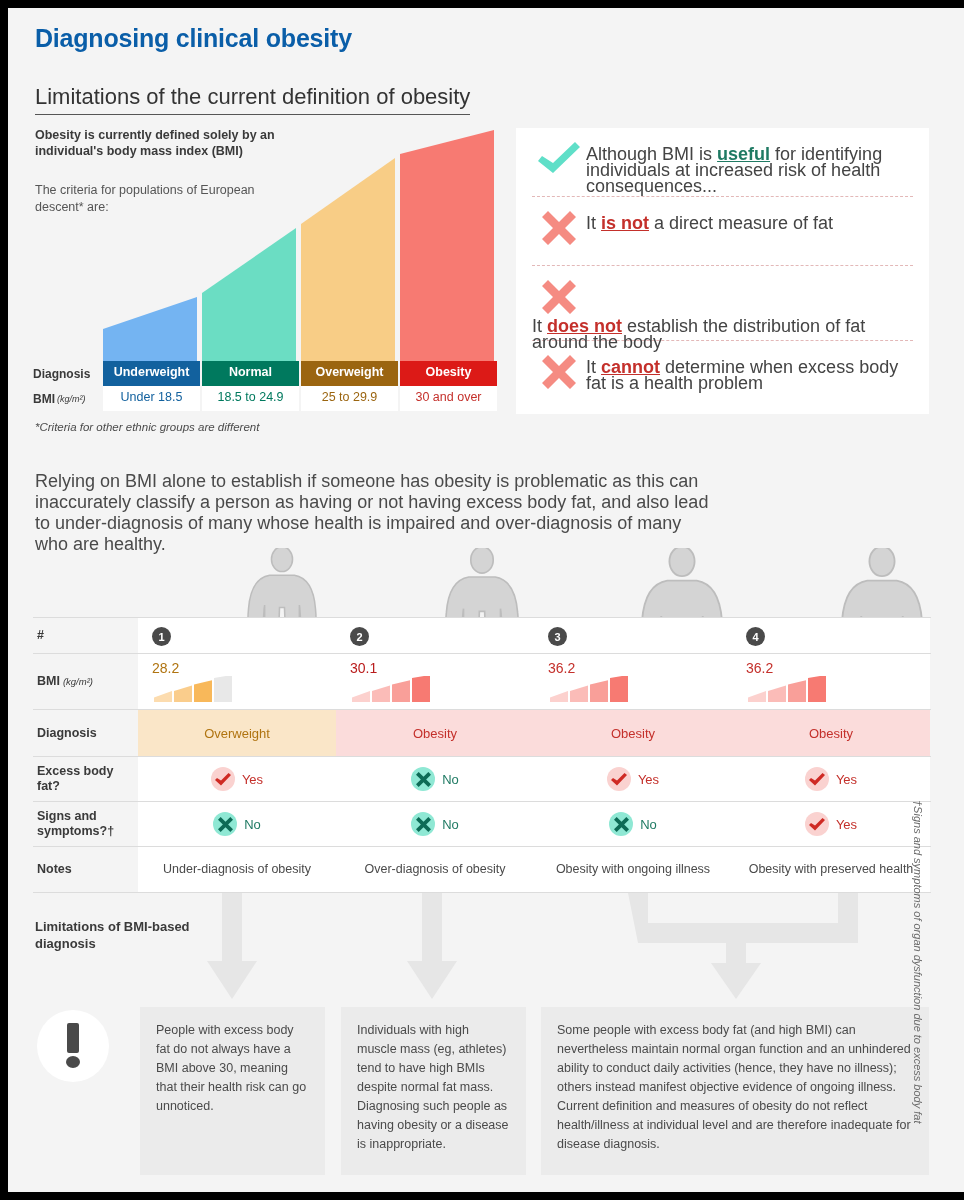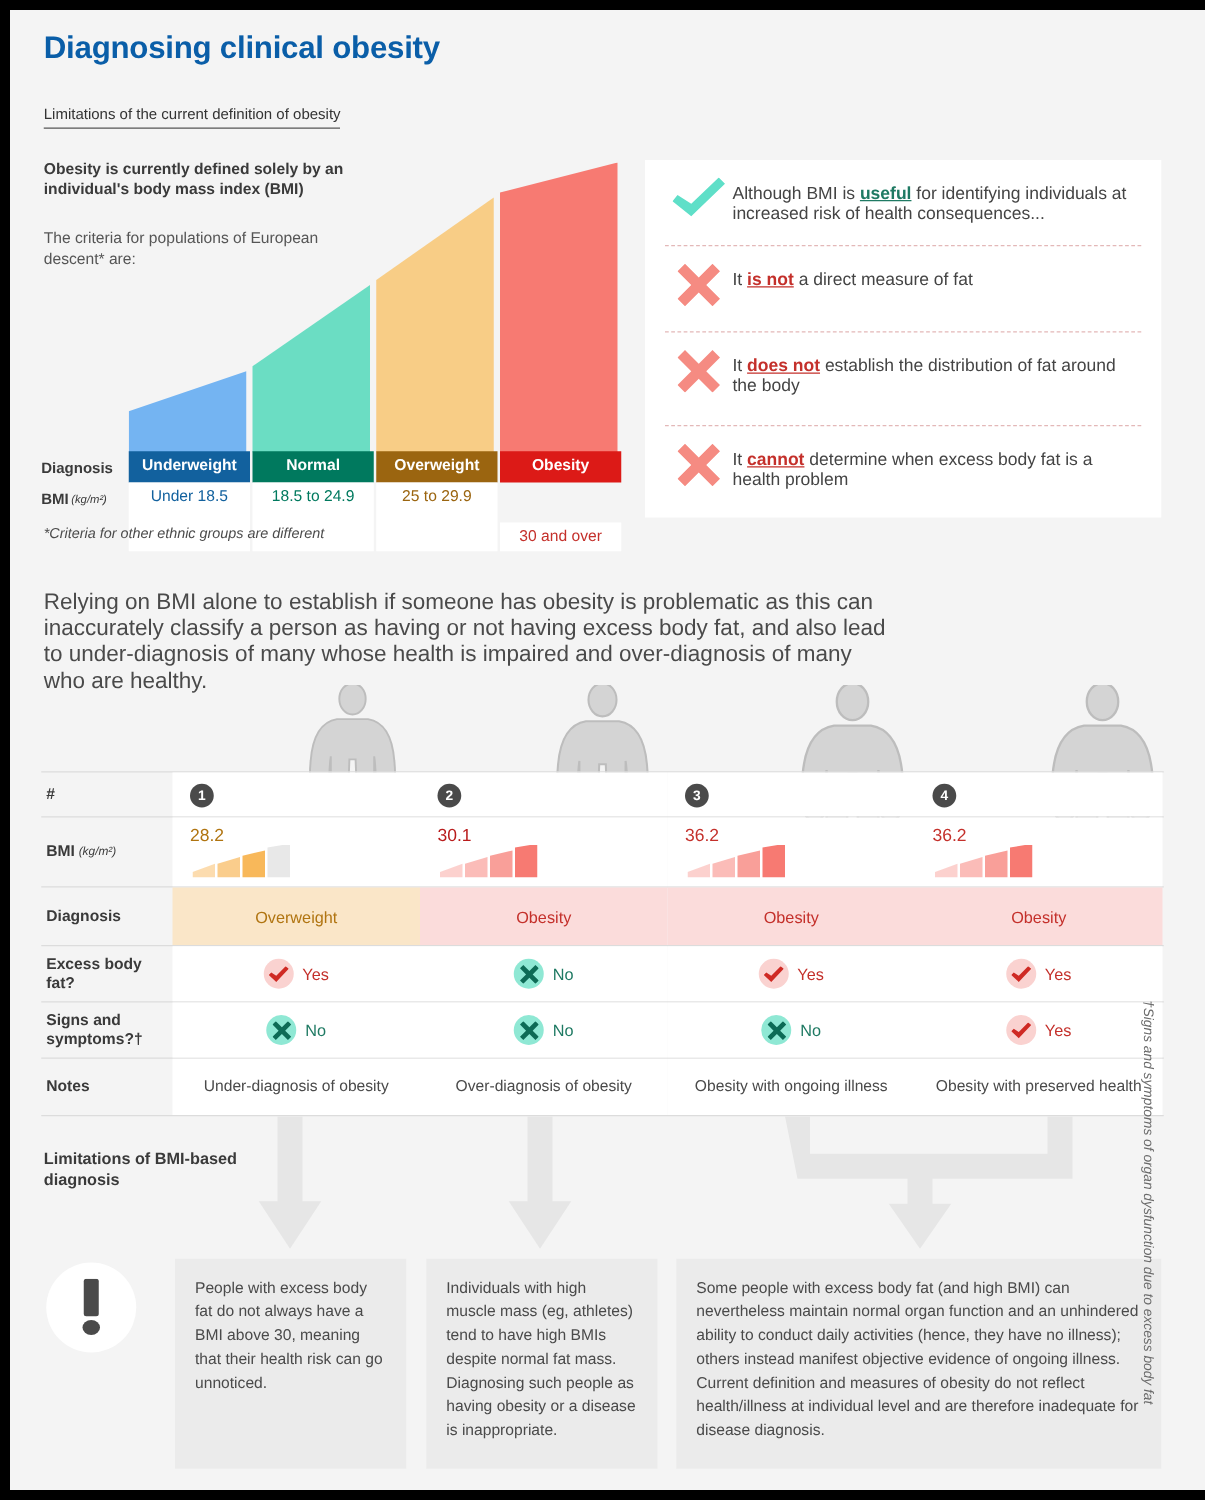--- a/index.html
+++ b/index.html
@@ -17,21 +17,21 @@
   .botbar { position:absolute; left:0; bottom:0; width:964px; height:8px; background:#000; }
   .leftbar { position:absolute; left:0; top:0; width:8px; height:1200px; background:#000; }
 
   
   .title {
     position:absolute; left:35px; top:24px;
     font-size:25px; font-weight:bold; color:#0a5ea8; letter-spacing:-0.2px;
   }
   .subtitle {
     position:absolute; left:35px; top:84px;
-    font-size:12px; color:#333; padding-bottom:4px;
+    font-size:22px; color:#333; padding-bottom:4px;
     border-bottom:1.5px solid #555; 
   }
 
   
   .lead {
     position:absolute; left:35px; top:127px; width:285px;
     font-size:12.5px; font-weight:bold; color:#3a3a3a; line-height:16px;
   }
   .criteria {
     position:absolute; left:35px; top:182px; width:230px;
@@ -65,25 +65,25 @@
     font-size:11.5px; font-style:italic; color:#4a4a4a;
   }
 
   
   .panel {
     position:absolute; left:516px; top:128px; width:413px; height:286px;
     background:#fff;
   }
   .prow { display:flex; align-items:flex-start; padding:0 16px; }
   .prow .ico { width:54px; flex:none; display:flex; align-items:center; justify-content:center; }
-  .prow .ptxt { font-size:14px; color:#444; line-height:16px; padding-top:4px; }
+  .prow .ptxt { font-size:18px; color:#444; line-height:16px; padding-top:4px; }
   .prow .ptxt u { text-decoration:underline; font-weight:bold; }
   .prow.r1 { height:68px; padding-top:14px; }
   .prow.r2 { height:68px; padding-top:14px; }
-  .prow.r3 { height:74px; padding-top:14px; }
+  .prow.r3 { height:74px; padding-top:14px;flex-direction:column; }
   .prow.r4 { height:74px; padding-top:14px; }
   .pdiv { border-top:1px dashed #e3b8b8; margin:0 16px; }
   .u-green u { color:#1f7a63; text-decoration-color:#1f7a63; }
   .u-red u { color:#c4302b; text-decoration-color:#c4302b; }
 
   
   .midpara {
     position:absolute; left:35px; top:471px; width:680px;
     font-size:18px; color:#4a4a4a; line-height:21px;
   }
@@ -199,21 +199,21 @@
       <div class="dcell" style="background: rgb(220, 26, 23);">Obesity</div>
     </div>
     <div class="drow bmirow">
       <div class="dlabel">
         <span>BMI</span>
         <span class="unit">(kg/m²)</span>
       </div>
       <div class="dcell2" style="color: rgb(18, 97, 158);">Under 18.5</div>
       <div class="dcell2" style="color: rgb(0, 121, 94);">18.5 to 24.9</div>
       <div class="dcell2" style="color: rgb(155, 101, 16); text-align: center;">25 to 29.9</div>
-      <div class="dcell2" style="color: rgb(196, 48, 43); margin-top: 32px;">30 and over</div>
+      <div class="dcell2" style="color: rgb(196, 48, 43);">30 and over</div>
     </div>
   </div>
   <div class="footnote">*Criteria for other ethnic groups are different</div>
 
   <div class="panel">
     <div class="prow r1">
       <div class="ico">
         <svg width="42" height="32" viewBox="0 0 42 32">
             <polygon points="4,14 0,19 15,31 42,5 37,0 15,21" fill="#5fdfc8"></polygon>
           </svg>

